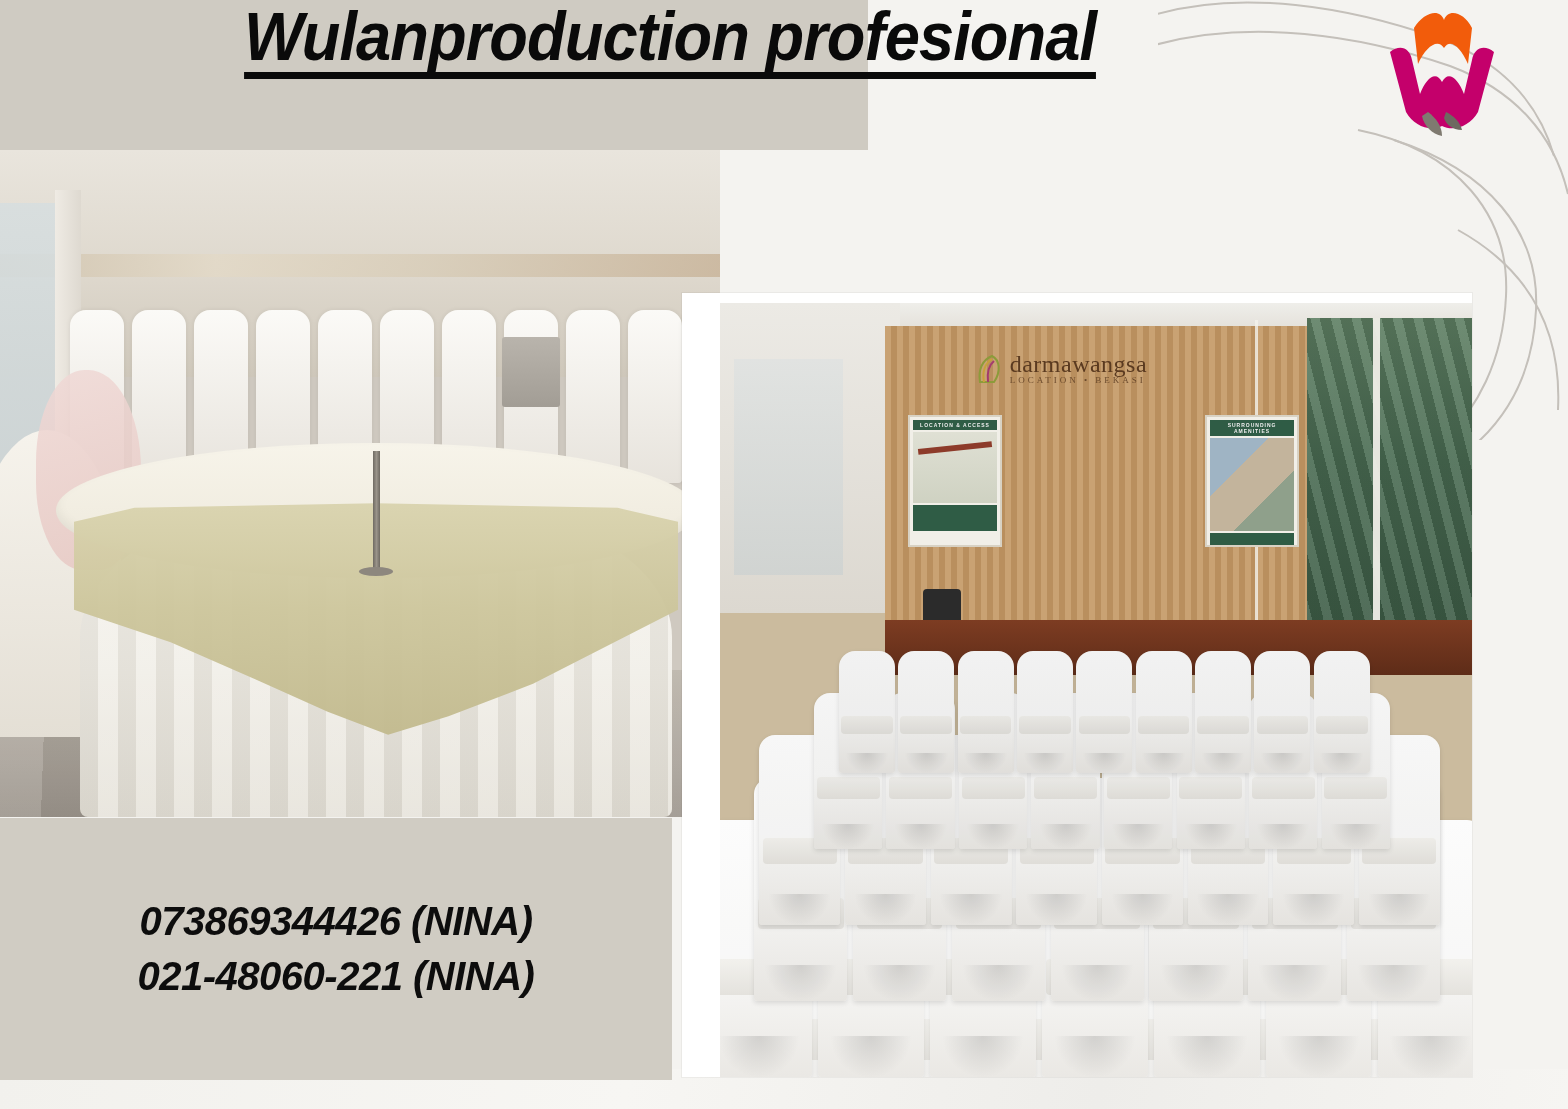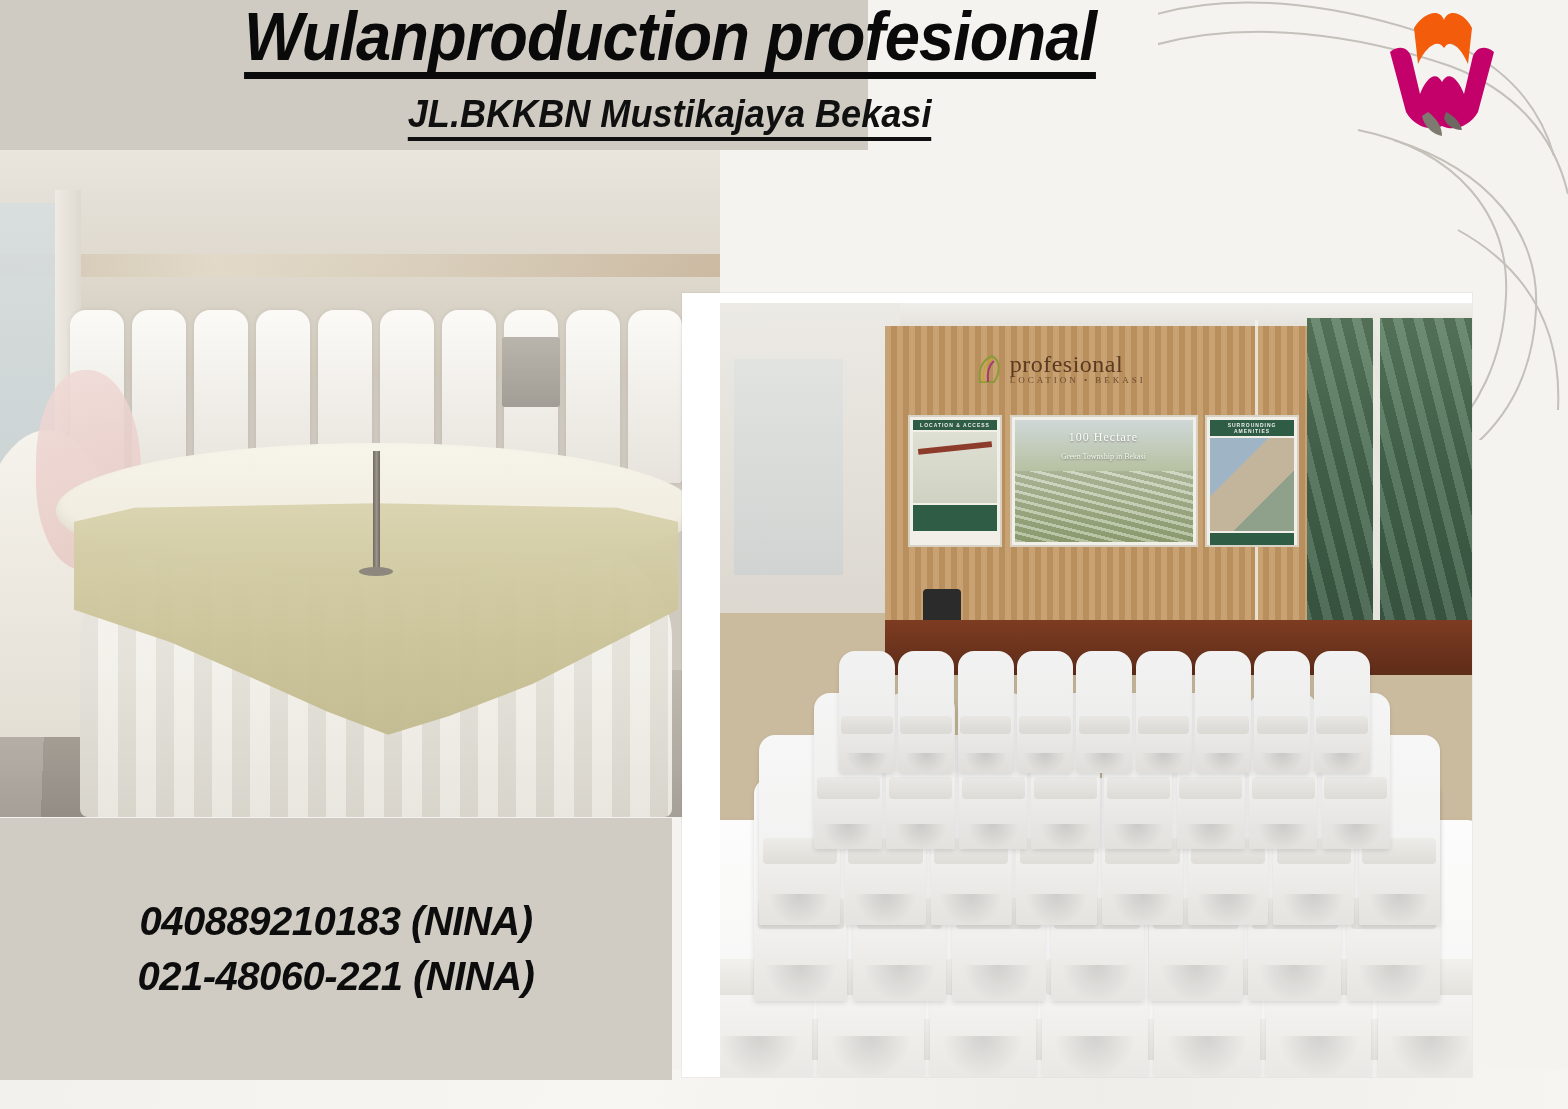--- a/index.html
+++ b/index.html
@@ -168,21 +168,20 @@
       <path d="M-20 40 C80 4 200 30 280 58 C340 80 380 120 396 176"></path>
       <path d="M-20 70 C90 34 210 58 292 86 C356 110 396 154 410 214"></path>
       <path d="M200 150 C300 170 352 236 348 316 C345 382 318 430 286 460"></path>
       <path d="M236 160 C330 190 382 252 378 330 C375 394 348 436 320 462"></path>
       <path d="M300 250 C372 290 404 350 400 430"></path>
     </g>
   </svg>
 
   <div class="title-wrap">
     <div class="title">Wulanproduction profesional</div>
-    <div><span class="subtitle">JL.BKKBN Mustikajaya Bekasi</span></div>
   </div>
 
   <svg class="logo" viewBox="0 0 130 128">
     <path d="M40 20 C50 4 66 0 70 12 C74 0 90 4 98 20 L94 56 C86 38 76 30 70 40 C64 30 52 38 44 56 Z" fill="#F25C0B"></path>
     <path d="M16 44 C26 36 36 40 38 52 L46 86 C52 70 62 62 68 74 C74 62 84 70 90 86 L98 52 C100 40 110 36 120 44 L104 104 C96 118 80 124 68 118 C56 124 40 118 32 104 Z" fill="#C4006B"></path>
     <path d="M54 104 C62 110 68 118 68 128 C58 126 50 118 48 108 Z" fill="#7F7A70"></path>
     <path d="M72 104 C80 108 86 114 88 122 C78 122 72 116 70 110 Z" fill="#6E6960"></path>
   </svg>
 
   <div class="photo-left">
@@ -222,35 +221,29 @@
       <div class="pr-woodwall"></div>
       <div class="pr-window"></div>
 
       <div class="pr-sign">
         <svg class="leaf" viewBox="0 0 26 30">
           <path d="M4 28 C2 16 6 6 16 2 C24 6 25 18 18 28 Z" fill="none" stroke="#8c9b3a" stroke-width="2"></path>
           <path d="M8 28 C6 18 9 9 16 5" fill="none" stroke="#c8a13a" stroke-width="2"></path>
           <path d="M12 28 C11 19 13 11 18 7" fill="none" stroke="#a43b6e" stroke-width="2"></path>
         </svg>
         <div class="pr-signtxt">
-          <span class="nm">profesional</span>
+          <span class="nm">darmawangsa</span>
           <span class="sb">LOCATION • BEKASI</span>
         </div>
       </div>
 
       <div class="pr-board b1">
         <div class="bhead">LOCATION &amp; ACCESS</div>
         <div class="bmap"></div>
         <div class="bfoot"></div>
-      </div>
-      <div class="pr-board b2">
-        <div class="hero">
-          <div class="h1">100 Hectare</div>
-          <div class="h2">Green Township in Bekasi</div>
-        </div>
       </div>
       <div class="pr-board b3">
         <div class="bhead">SURROUNDING AMENITIES</div>
         <div class="bphoto"></div>
         <div class="bfoot"></div>
       </div>
 
       <div class="pr-darkchair"></div>
       <div class="pr-credenza"></div>
       <div class="pr-floor"></div>
@@ -389,17 +382,17 @@
             <div class="seat"></div>
           </div>
           <div class="chair" style="left: 626.16px; top: 250px; width: 118px; height: 290px; z-index: 10; filter: brightness(1);">
             <div class="seat"></div>
           </div>
         </div>
     </div>
   </div>
 
   <div class="contact">
-    <div>040889210183 (NINA)</div>
+    <div>073869344426 (NINA)</div>
     <div>021-48060-221 (NINA)</div>
   </div>
 
 </div>
 
 </body></html>

